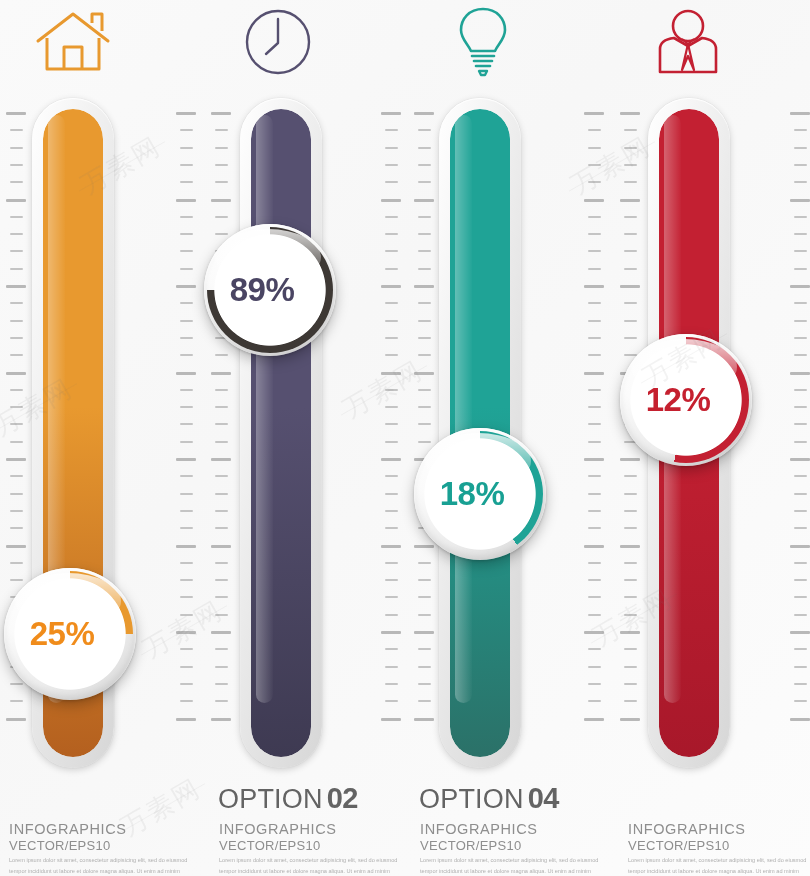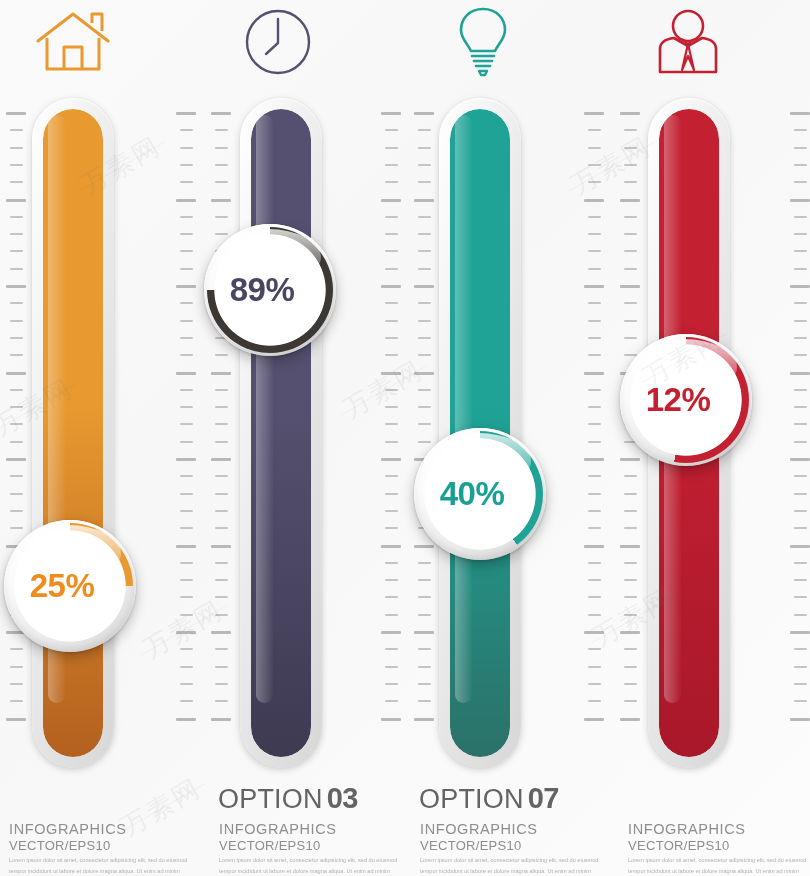--- a/index.html
+++ b/index.html
@@ -186,21 +186,21 @@
     position: relative;
     z-index: 3;
     font-size: 33px;
     font-weight: bold;
     letter-spacing: -0.5px;
     text-shadow: 0 1px 1px rgba(255,255,255,0.85);
     transform: translateX(-8px);
     font-family: "Liberation Sans", sans-serif;
   }
 
-  .badge-0 { left: 4px;   top: 520px; }
+  .badge-0 { left: 4px;   top: 568px; }
   .badge-1 { left: 204px; top: 224px; }
   .badge-2 { left: 414px; top: 428px; }
   .badge-3 { left: 620px; top: 334px; }
 
   
   .label-block { position: absolute; bottom: 0; height: 94px; width: 205px; }
   .col-0 .label-block { left: 8px; }
   .col-1 .label-block { left: 13px; }
   .col-2 .label-block { left: 11px; }
   .col-3 .label-block { left: 19px; }
@@ -442,21 +442,21 @@
         <div class="tk" style="top: 588.2px;"></div>
         <div class="tk major" style="top: 605.5px;"></div>
       </div>
     <div class="tube-outer">
       <div class="tube-inner">
         <div class="tube-fill" style="background: linear-gradient(rgb(86, 80, 112) 0%, rgb(86, 80, 112) 46%, rgb(62, 58, 82) 100%);"></div>
       </div>
     </div>
     <div class="label-block">
       <div class="opt-title">
-        <span>OPTION</span><span class="opt-num">03</span>
+        <span>OPTION</span><span class="opt-num">02</span>
       </div>
       <div class="sub-1">INFOGRAPHICS</div>
       <div class="sub-2">VECTOR/EPS10</div>
       <div class="body-txt">Lorem ipsum dolor sit amet, consectetur adipisicing elit, sed do eiusmod tempor incididunt ut labore et dolore magna aliqua. Ut enim ad minim veniam, quis nostrud exercitation ullamco laboris nisi ut aliquip ex ea commodo consequat</div>
     </div>
   </div>
 
   <div class="col col-2">
     <div class="icon-wrap">
       <svg width="60" height="74" viewBox="0 0 60 74">
@@ -543,21 +543,21 @@
         <div class="tk" style="top: 588.2px;"></div>
         <div class="tk major" style="top: 605.5px;"></div>
       </div>
     <div class="tube-outer">
       <div class="tube-inner">
         <div class="tube-fill" style="background: linear-gradient(rgb(31, 163, 150) 0%, rgb(31, 163, 150) 46%, rgb(43, 113, 104) 100%);"></div>
       </div>
     </div>
     <div class="label-block">
       <div class="opt-title">
-        <span>OPTION</span><span class="opt-num">07</span>
+        <span>OPTION</span><span class="opt-num">04</span>
       </div>
       <div class="sub-1">INFOGRAPHICS</div>
       <div class="sub-2">VECTOR/EPS10</div>
       <div class="body-txt">Lorem ipsum dolor sit amet, consectetur adipisicing elit, sed do eiusmod tempor incididunt ut labore et dolore magna aliqua. Ut enim ad minim veniam, quis nostrud exercitation ullamco laboris nisi ut aliquip ex ea commodo consequat</div>
     </div>
   </div>
 
   <div class="col col-3">
     <div class="icon-wrap">
       <svg width="72" height="68" viewBox="0 0 72 68">
@@ -666,21 +666,21 @@
     <div class="wedge" style="background: conic-gradient(rgb(61, 56, 52) 0deg, rgb(61, 56, 52) 270deg, rgba(0, 0, 0, 0) 270deg);"></div>
     <div class="wedge-mask"></div>
     <div class="gloss"></div>
     <span class="pct" style="color: rgb(74, 69, 99);">89%</span>
   </div>
 
   <div class="badge badge-2">
     <div class="wedge" style="background: conic-gradient(rgb(31, 163, 150) 0deg, rgb(31, 163, 150) 144deg, rgba(0, 0, 0, 0) 144deg);"></div>
     <div class="wedge-mask"></div>
     <div class="gloss"></div>
-    <span class="pct" style="color: rgb(24, 160, 147);">40%</span>
+    <span class="pct" style="color: rgb(24, 160, 147);">18%</span>
   </div>
 
   <div class="badge badge-3">
     <div class="wedge" style="background: conic-gradient(rgb(195, 32, 50) 0deg, rgb(195, 32, 50) 190.8deg, rgba(0, 0, 0, 0) 190.8deg);"></div>
     <div class="wedge-mask"></div>
     <div class="gloss"></div>
     <span class="pct" style="color: rgb(197, 32, 47);">12%</span>
   </div>
 
 </div>

